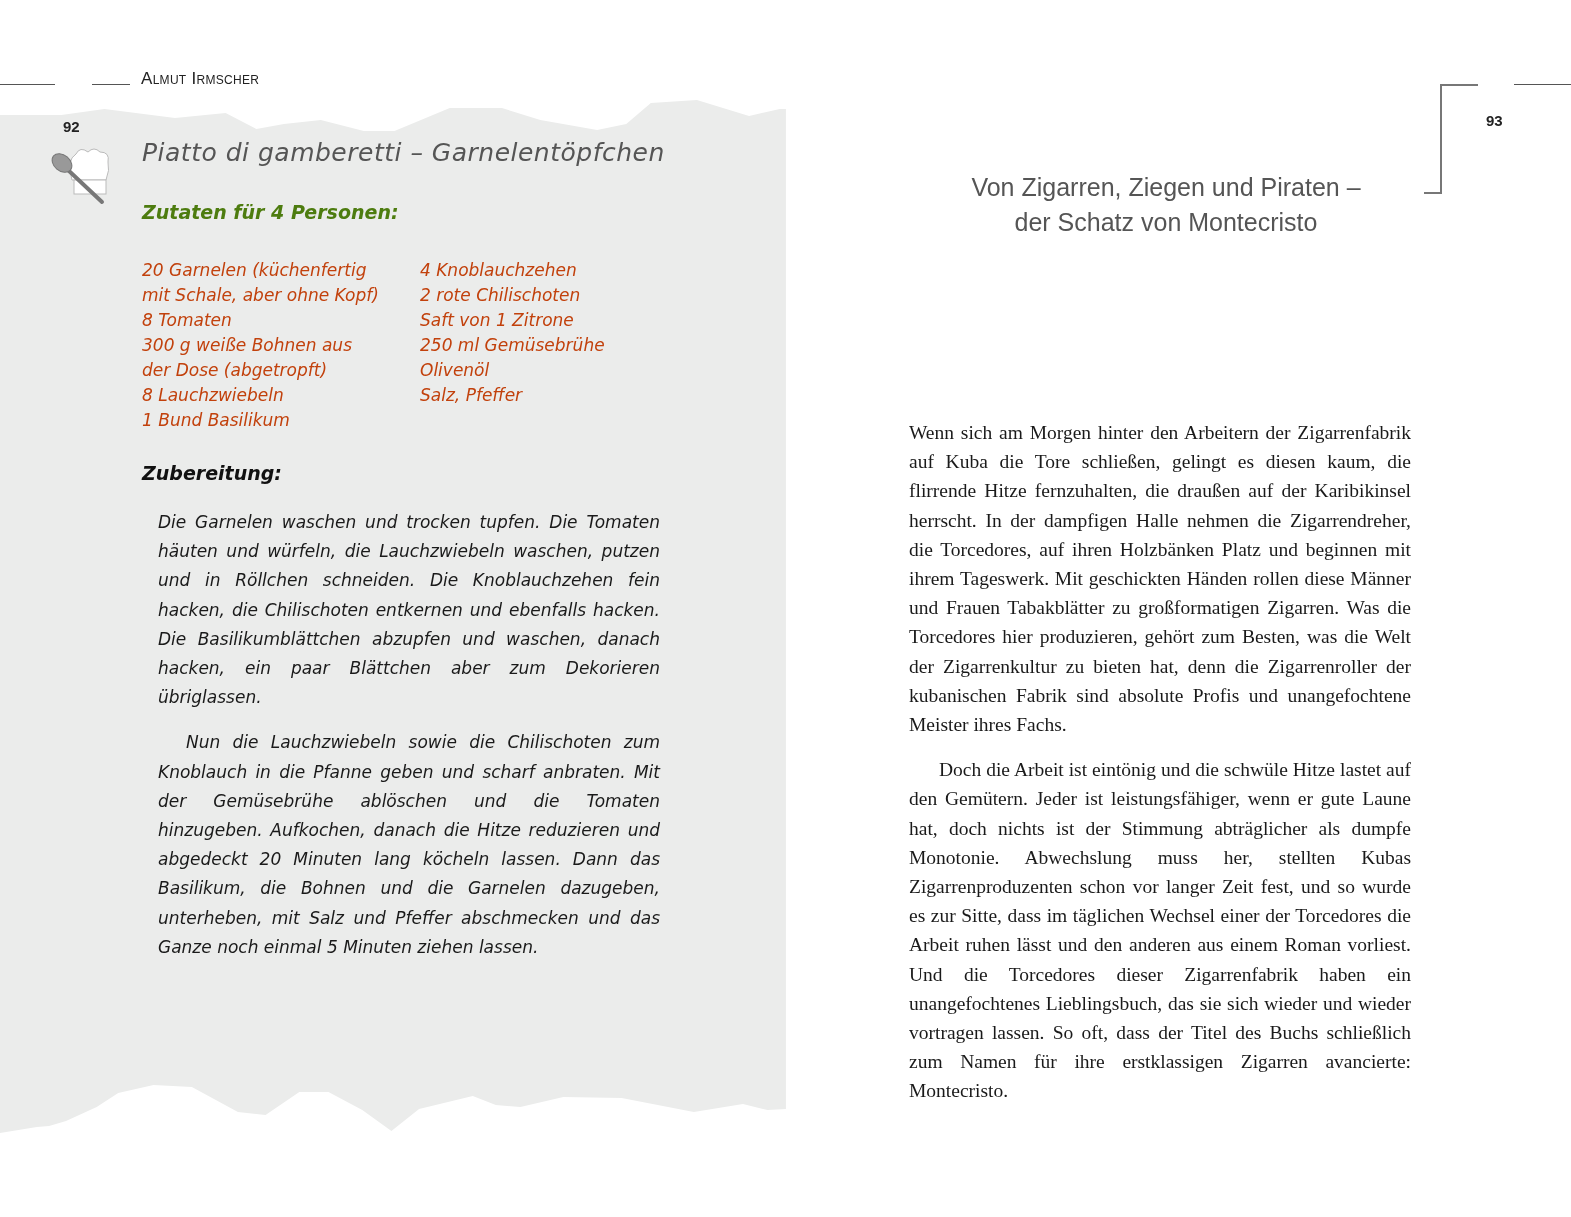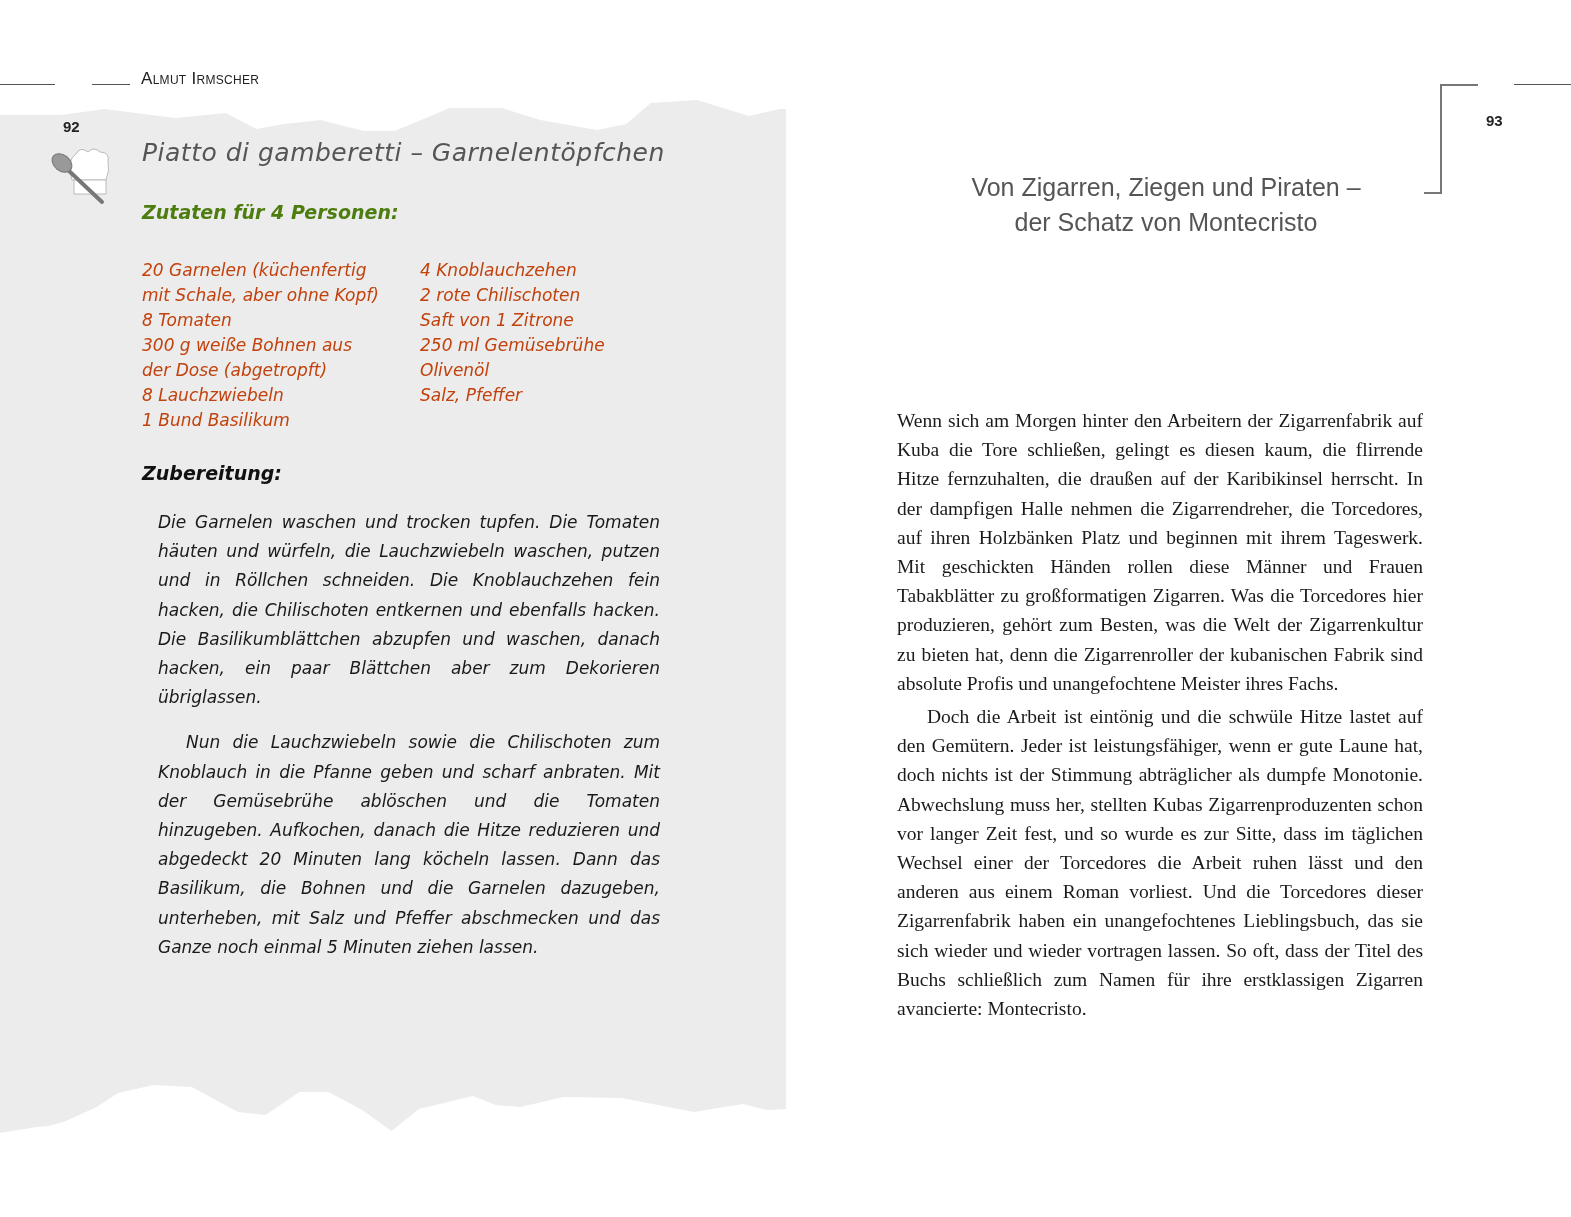--- a/index.html
+++ b/index.html
@@ -26,21 +26,21 @@
     .prep-body { position: absolute; left: 142px; top: 492px; width: 534px; font-size: 17px; line-height: 29.2px; text-align: justify; color: #1a1a1a; }
     .prep-body p { margin: 16px; }
     .prep-body p + p { text-indent: 28px; }
 
     
     .frame-v { position: absolute; left: 1440px; top: 84px; width: 2px; height: 110px; background: #777; }
     .frame-h1 { position: absolute; left: 1440px; top: 84px; width: 38px; height: 2px; background: #777; }
     .frame-h2 { position: absolute; left: 1424px; top: 192px; width: 18px; height: 2px; background: #777; }
     .chapter-title { position: absolute; left: 900px; top: 170px; width: 532px; text-align: center; font-family: "Liberation Sans", sans-serif; font-size: 25px; line-height: 35px; color: #555; }
     .body-text { position: absolute; left: 893px; top: 402px; width: 534px; font-family: "Liberation Serif", serif; font-size: 19.5px; line-height: 29.2px; text-align: justify; color: #1a1a1a; }
-    .body-text p { margin: 4px; }
+    .body-text p { margin: 16px; }
     .body-text p + p { text-indent: 30px; }
   </style>
 </head>
 <body>
 
 <svg id="torn-bg" viewBox="0 0 790 1217" xmlns="http://www.w3.org/2000/svg">
   <polygon fill="#ebeceb" points="0,115 40,115 68,109 114,118 147,113 167,129 185,124 209,120 237,131 257,131 293,108 327,108 352,120 389,130 408,124 424,103 454,100 488,116 508,109 512,109 512,1109 500,1110 484,1104 452,1112 405,1098 367,1097 339,1107 323,1105 308,1096 273,1109 255,1131 236,1110 214,1092 195,1092 173,1115 155,1112 125,1087 100,1085 77,1093 63,1107 43,1121 32,1126 24,1127 0,1133" transform="scale(1.535,1)"></polygon>
 </svg>
 
 <div class="rule" style="left:0;top:84px;width:55px;"></div>

